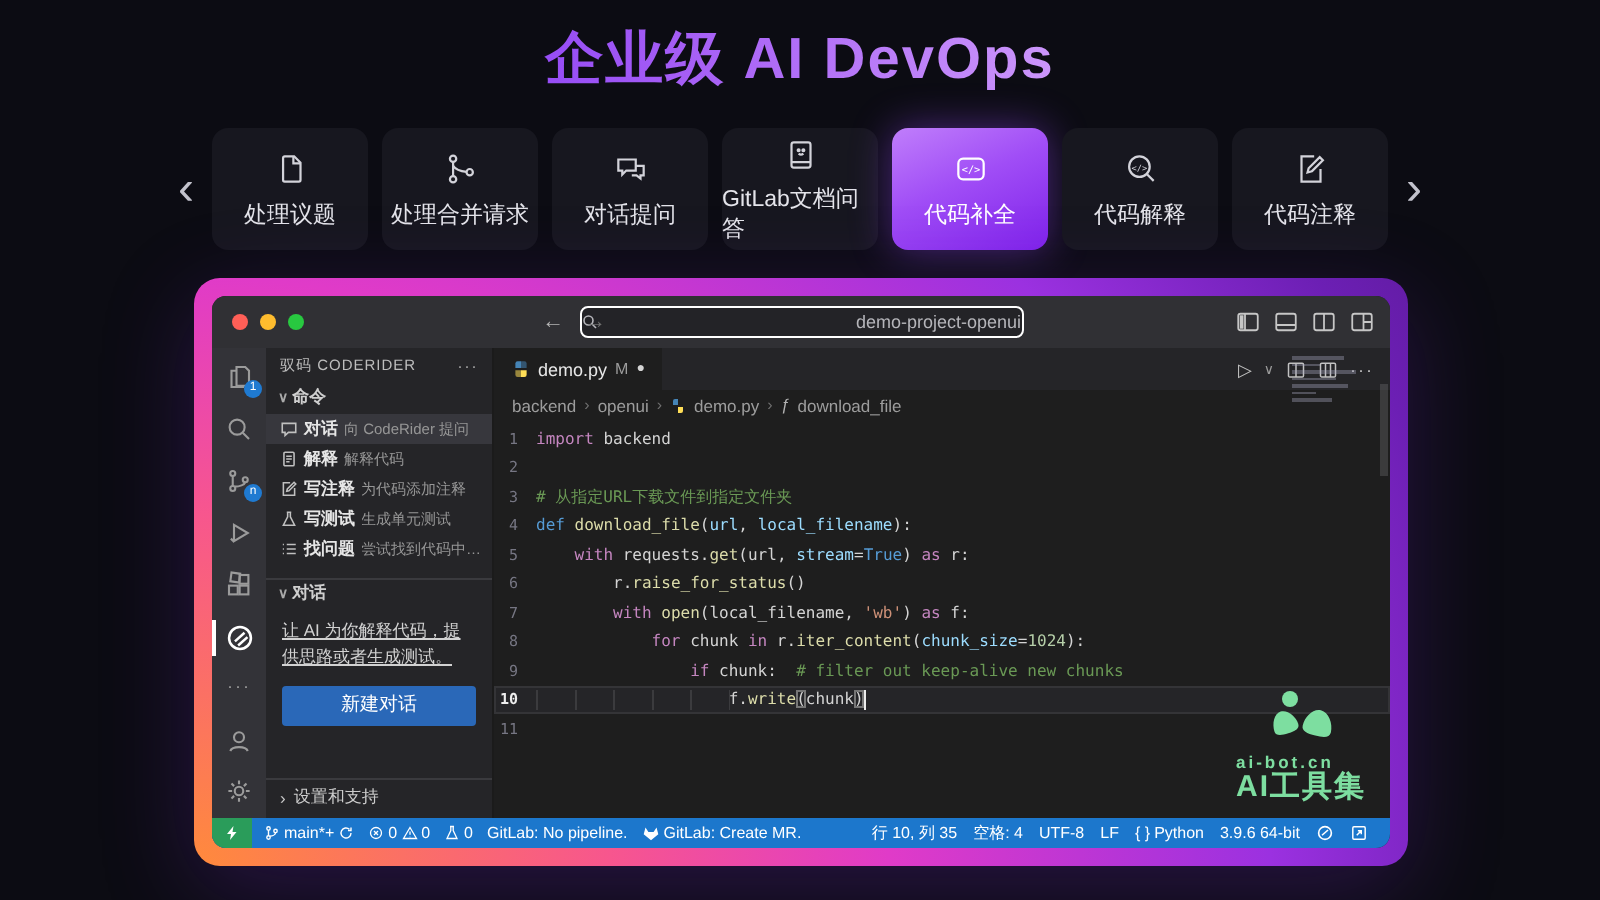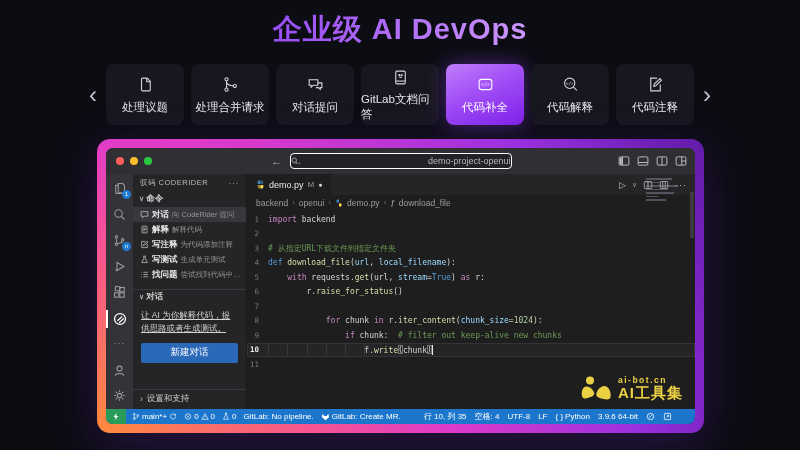--- a/index.html
+++ b/index.html
@@ -110,26 +110,26 @@
 
   .minimap { position:absolute; top:4px; right:9px; width:40px; display:flex; flex-direction:column; gap:2px; }
   .mm-line { height:1.5px; background:rgba(165,165,190,.38); }
   .scroll-thumb { position:absolute; top:18px; right:1px; width:4px; height:46px; background:rgba(135,135,140,.28); }
 
   
   .statusbar { height:15px; flex:none; background:#1c77cc; display:flex; align-items:center;
     color:#ffffff; font-size:8px; white-space:nowrap; }
   .sb-remote { height:100%; background:#2a9c5a; display:flex; align-items:center; padding:0 6px; margin-right:6px; cursor:pointer; }
   .st-item { display:flex; align-items:center; gap:2px; margin-right:7px; cursor:pointer; }
-  .st-right { margin-left:auto; display:flex; align-items:center; gap:8px; padding-right:23px; }
+  .st-right { margin-left:auto; display:flex; align-items:center; gap:8px; padding-right:11px; }
   .st-right .st-item { margin-right:0; }
 
   
   .watermark { position:absolute; right:12px; bottom:22px; display:flex; align-items:center; gap:6px;
-    color:#fde047; opacity:.92; z-index:5; }
+    color:#86efac; opacity:.92; z-index:5;flex-direction:column; }
   .wm-text { display:flex; flex-direction:column; line-height:1.05; }
   .wm-site { font-size:8.5px; font-weight:bold; letter-spacing:1.5px; }
   .wm-name { font-size:15px; font-weight:bold; letter-spacing:1px; }
 
   svg { display:block; }
 </style>
 </head>
 <body>
 
 <div class="page">
@@ -490,20 +490,21 @@
               <div class="cl">
                 <span class="ln">5</span>
                 <span class="lt"><span class="tk-fg">    </span><span class="tk-kw">with</span><span class="tk-fg"> requests.</span><span class="tk-fn">get</span><span class="tk-fg">(</span><span class="tk-fg">url</span><span class="tk-fg">, </span><span class="tk-pr">stream</span><span class="tk-fg">=</span><span class="tk-kw2">True</span><span class="tk-fg">) </span><span class="tk-kw">as</span><span class="tk-fg"> r:</span></span>
               </div>
               <div class="cl">
                 <span class="ln">6</span>
                 <span class="lt"><span class="tk-fg">        r.</span><span class="tk-fn">raise_for_status</span><span class="tk-fg">()</span></span>
               </div>
               <div class="cl">
                 <span class="ln">7</span>
+                <span class="lt"><span class="tk-fg">        </span><span class="tk-kw">with</span><span class="tk-fg"> </span><span class="tk-fn">open</span><span class="tk-fg">(</span><span class="tk-fg">local_filename</span><span class="tk-fg">, </span><span class="tk-str">'wb'</span><span class="tk-fg">) </span><span class="tk-kw">as</span><span class="tk-fg"> f:</span></span>
               </div>
               <div class="cl">
                 <span class="ln">8</span>
                 <span class="lt"><span class="tk-fg">            </span><span class="tk-kw">for</span><span class="tk-fg"> chunk </span><span class="tk-kw">in</span><span class="tk-fg"> r.</span><span class="tk-fn">iter_content</span><span class="tk-fg">(</span><span class="tk-pr">chunk_size</span><span class="tk-fg">=</span><span class="tk-num">1024</span><span class="tk-fg">):</span></span>
               </div>
               <div class="cl">
                 <span class="ln">9</span>
                 <span class="lt"><span class="tk-fg">                </span><span class="tk-kw">if</span><span class="tk-fg"> chunk:  </span><span class="tk-cm"># filter out keep-alive new chunks</span></span>
               </div>
               <div class="cl cur">

